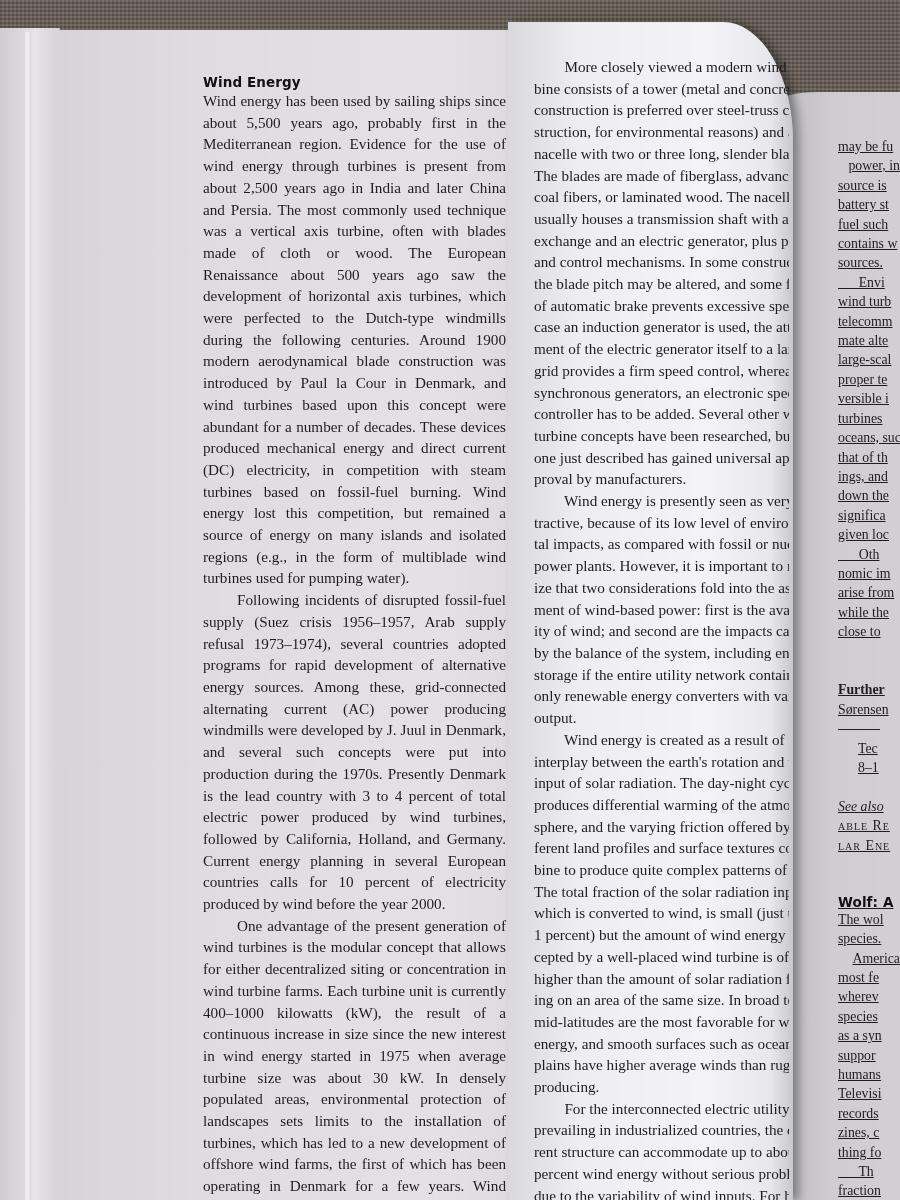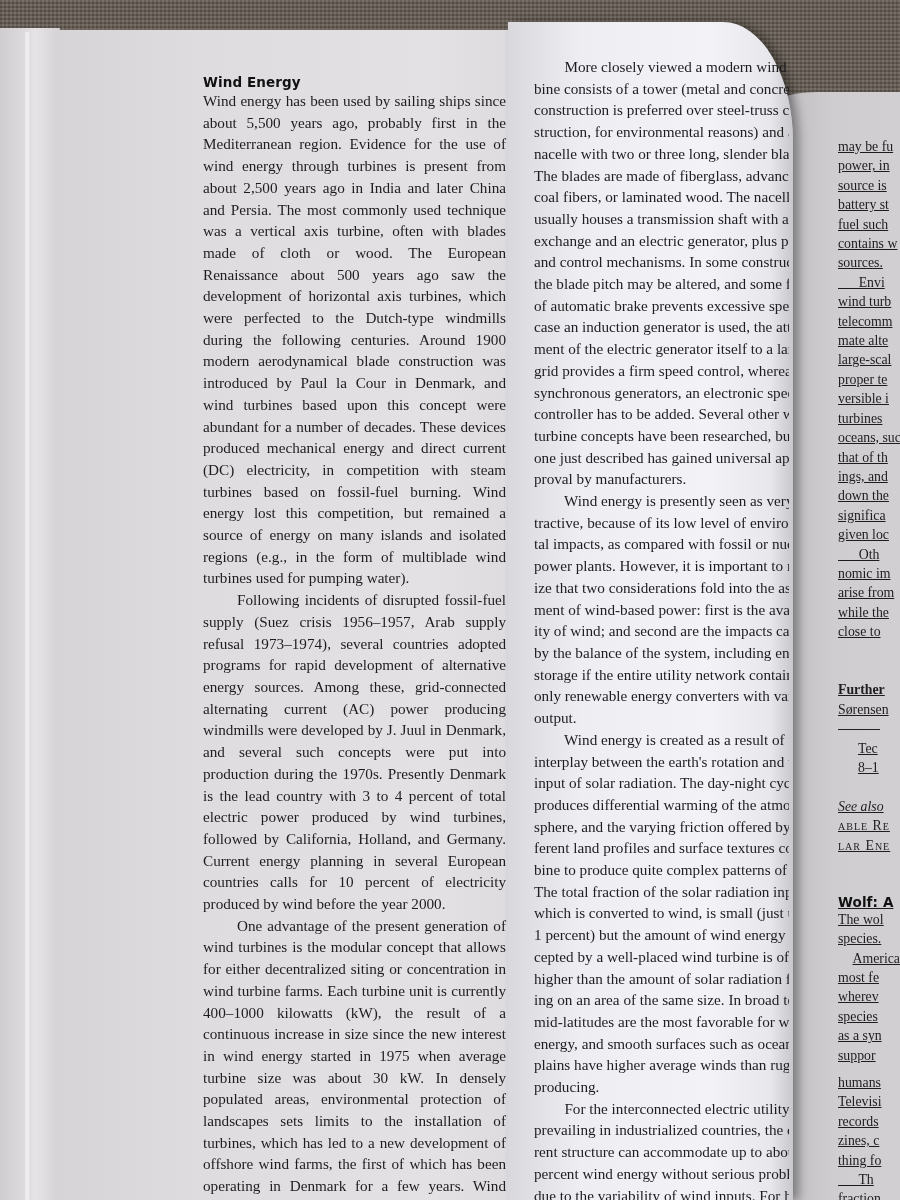--- a/index.html
+++ b/index.html
@@ -127,21 +127,21 @@
     <span class="line" style="white-space: pre;">        For the interconnected electric utility grids</span>
     <span class="line" style="white-space: pre;">prevailing in industrialized countries, the cur-</span>
     <span class="line" style="white-space: pre;">rent structure can accommodate up to about 20</span>
     <span class="line" style="white-space: pre;">percent wind energy without serious problems</span>
     <span class="line" style="white-space: pre;">due to the variability of wind inputs. For higher</span>
   </div>
 
 <div class="col far-col">
   <div id="far-top">
       <span class="line" style="white-space: pre;">may be fu</span>
-      <span class="line" style="white-space: pre;">power, in</span>
+      <span class="line" style="white-space: pre; text-align: right;">power, in</span>
       <span class="line" style="white-space: pre;">source is</span>
       <span class="line" style="white-space: pre;">battery st</span>
       <span class="line" style="white-space: pre;">fuel such</span>
       <span class="line" style="white-space: pre;">contains w</span>
       <span class="line" style="white-space: pre;">sources.</span>
       <span class="line" style="white-space: pre;">      Envi</span>
       <span class="line" style="white-space: pre;">wind turb</span>
       <span class="line" style="white-space: pre;">telecomm</span>
       <span class="line" style="white-space: pre;">mate alte</span>
       <span class="line" style="white-space: pre;">large-scal</span>
@@ -176,21 +176,21 @@
   <span class="line entry-title">Wolf: A</span>
   <div id="far-bottom">
       <span class="line" style="white-space: pre;">The wol</span>
       <span class="line" style="white-space: pre;">species.</span>
       <span class="line" style="white-space: pre; text-align: right;">America</span>
       <span class="line" style="white-space: pre;">most fe</span>
       <span class="line" style="white-space: pre;">wherev</span>
       <span class="line" style="white-space: pre;">species</span>
       <span class="line" style="white-space: pre;">as a syn</span>
       <span class="line" style="white-space: pre;">suppor</span>
-      <span class="line" style="white-space: pre; margin-top: 8px;">humans</span>
+      <span class="line" style="white-space: pre;">humans</span>
       <span class="line" style="white-space: pre;">Televisi</span>
       <span class="line" style="white-space: pre;">records</span>
       <span class="line" style="white-space: pre;">zines, c</span>
       <span class="line" style="white-space: pre;">thing fo</span>
       <span class="line" style="white-space: pre;">      Th</span>
       <span class="line" style="white-space: pre;">fraction</span>
     </div>
 </div>
 
 </body></html>

